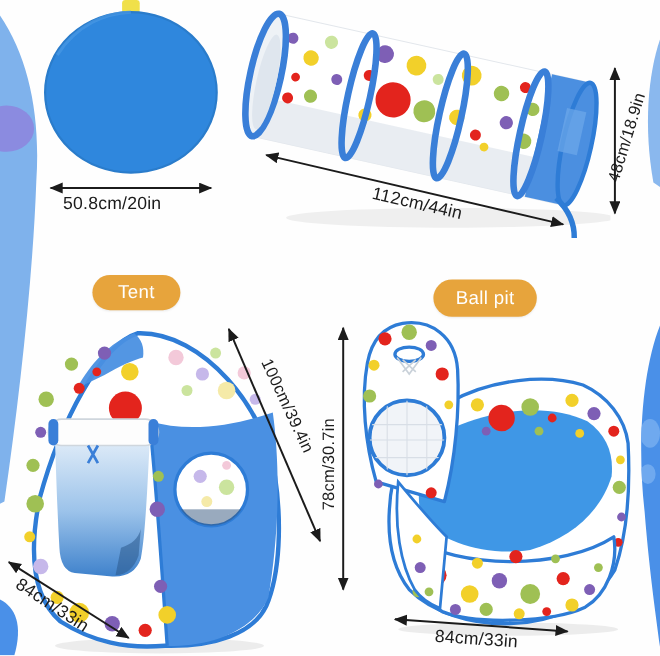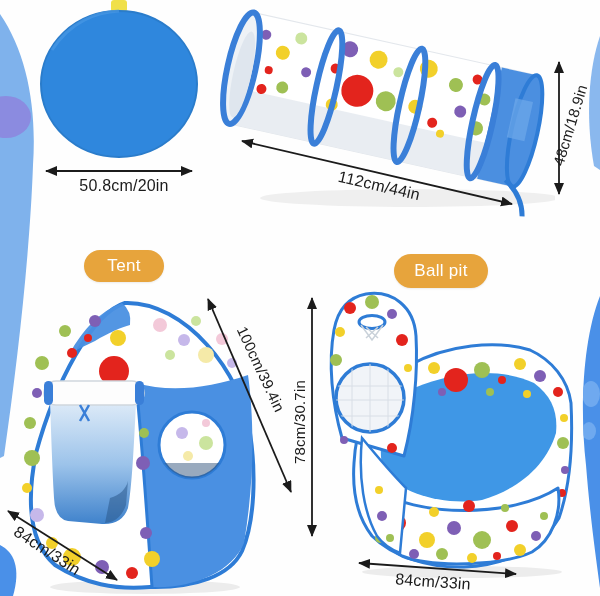--- a/index.html
+++ b/index.html
@@ -251,21 +251,21 @@
     </defs>
     <path class="arrow" d="M46,171 L192,171" marker-start="url(#ah)" marker-end="url(#ah)"></path>
     <path class="arrow" d="M242,141 L512,204" marker-start="url(#ah)" marker-end="url(#ah)"></path>
     <path class="arrow" d="M559,62 L559,194" marker-start="url(#ah)" marker-end="url(#ah)"></path>
     <path class="arrow" d="M208,299 L291,492" marker-start="url(#ah)" marker-end="url(#ah)"></path>
     <path class="arrow" d="M8,511 L117,580" marker-start="url(#ah)" marker-end="url(#ah)"></path>
     <path class="arrow" d="M312,298 L312,536" marker-start="url(#ah)" marker-end="url(#ah)"></path>
     <path class="arrow" d="M359,563 L516,574" marker-start="url(#ah)" marker-end="url(#ah)"></path>
   </svg>
 
-  <div class="dim-label" style="left:124px;top:186px;transform:translate(-50%,-50%);">50.8cm/20in</div>
+  <div class="dim-label" style="left:102px;top:186px;transform:translate(-50%,-50%);">50.8cm/20in</div>
   <div class="dim-label" style="left:379px;top:186px;transform:translate(-50%,-50%) rotate(13deg);">112cm/44in</div>
   <div class="dim-label small" style="left:570px;top:125px;transform:translate(-50%,-50%) rotate(-73deg);">48cm/18.9in</div>
   <div class="dim-label small" style="left:261px;top:369px;transform:translate(-50%,-50%) rotate(65deg);">100cm/39.4in</div>
   <div class="dim-label" style="left:47px;top:551px;transform:translate(-50%,-50%) rotate(33deg);">84cm/33in</div>
   <div class="dim-label small" style="left:299px;top:422px;transform:translate(-50%,-50%) rotate(-90deg);">78cm/30.7in</div>
   <div class="dim-label" style="left:433px;top:582px;transform:translate(-50%,-50%) rotate(4deg);">84cm/33in</div>
 
   <div class="badge" style="left:394px;top:254px;width:94px;height:34px;">Ball pit</div>
   <div class="badge" style="left:84px;top:250px;width:80px;height:32px;">Tent</div>
 

